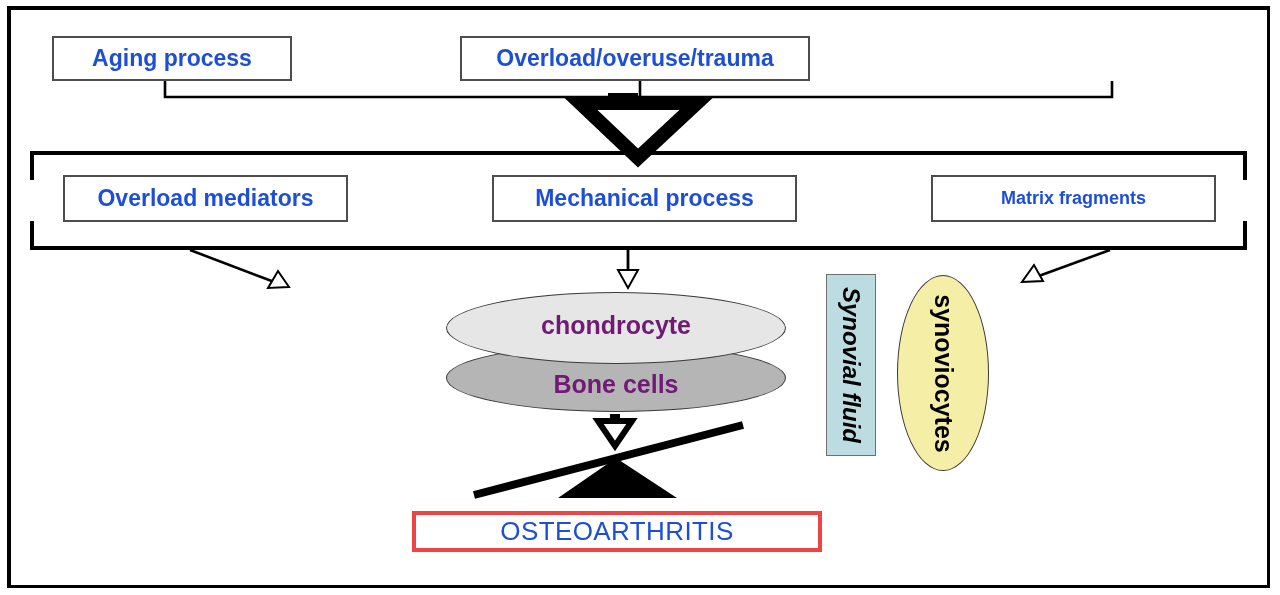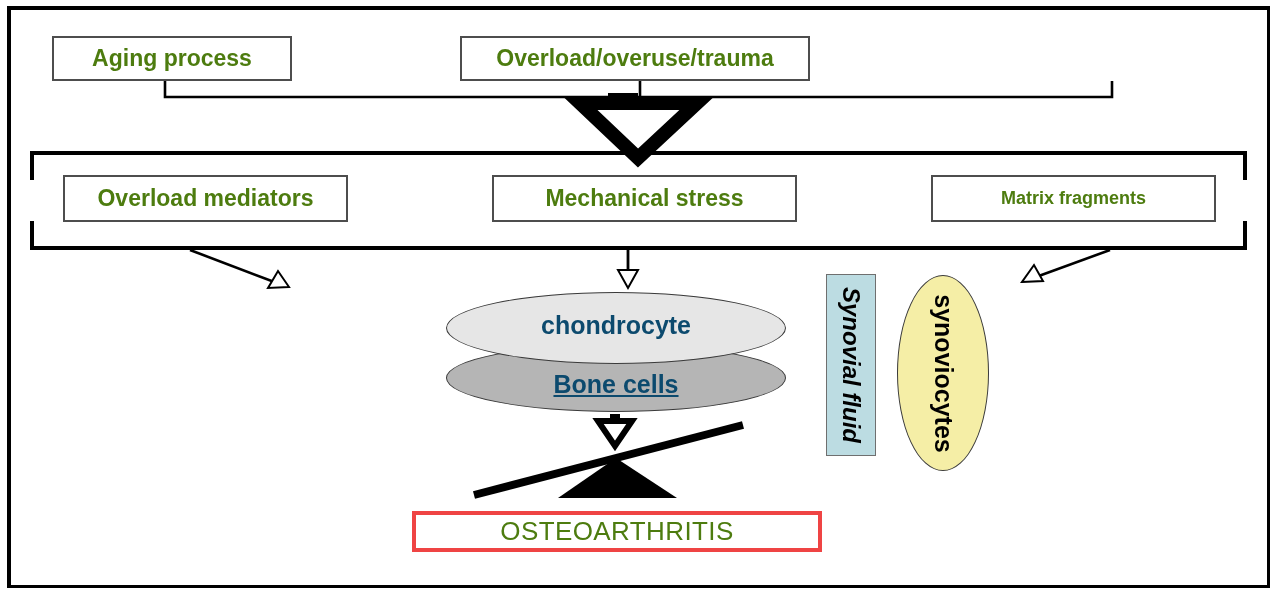--- a/index.html
+++ b/index.html
@@ -34,21 +34,21 @@
   .node-box {
     position: absolute;
     box-sizing: border-box;
     background: #ffffff;
     border: 2px solid #4d4d4d;
     display: flex;
     align-items: center;
     justify-content: center;
     text-align: center;
     font-weight: bold;
-    color: #4d7c0f;
+    color: #1d4ed8;
     line-height: 1.05;
     white-space: nowrap;
   }
   
   #box-aging      { left: 52px;  top: 36px;  width: 240px; height: 45px; font-size: 23px; }
   #box-overload   { left: 460px; top: 36px;  width: 350px; height: 45px; font-size: 23px; }
   #box-genetics   { left: 987px; top: 36px;  width: 218px; height: 45px; font-size: 23px; }
   
   #box-soluble    { left: 63px;  top: 175px; width: 285px; height: 47px; font-size: 23px; }
   #box-mechanical { left: 492px; top: 175px; width: 305px; height: 47px; font-size: 23px; }
@@ -70,38 +70,38 @@
 
   
   .cell-ellipse {
     position: absolute;
     border: 1.5px solid #3a3a3a;
     box-sizing: border-box;
     display: flex;
     align-items: center;
     justify-content: center;
     font-weight: bold;
-    color: #0c4a6e;
+    color: #701a75;
     white-space: nowrap;
   }
   #ellipse-bone {
     left: 446px; top: 344px; width: 340px; height: 68px;
     border-radius: 50%;
     background: #b5b5b5;
     font-size: 25px;
     z-index: 2;
   }
   #ellipse-chondrocyte {
     left: 446px; top: 292px; width: 340px; height: 72px;
     border-radius: 50%;
     background: #e6e6e6;
     font-size: 25px;
     z-index: 3;
   }
-  #ellipse-bone .cell-label  { transform: translateY(6px); text-decoration: underline; }
+  #ellipse-bone .cell-label  { transform: translateY(6px); }
   #ellipse-chondrocyte .cell-label { transform: translateY(-3px); }
 
   
   #box-synovial-fluid {
     position: absolute;
     left: 826px; top: 274px;
     width: 50px; height: 182px;
     box-sizing: border-box;
     background: #bcdce2;
     border: 1.5px solid #6f6f6f;
@@ -204,21 +204,21 @@
   <div class="node-box" id="box-overload">
     <span>Overload/overuse/trauma</span>
   </div>
 
 
   <div class="node-box" id="box-soluble">
     <span>Overload mediators</span>
   </div>
 
   <div class="node-box" id="box-mechanical">
-    <span>Mechanical stress</span>
+    <span>Mechanical process</span>
   </div>
 
   <div class="node-box" id="box-matrix">
     <span>Matrix fragments</span>
   </div>
 
   <div class="cell-ellipse" id="ellipse-bone">
     <span class="cell-label">Bone cells</span>
   </div>
 

